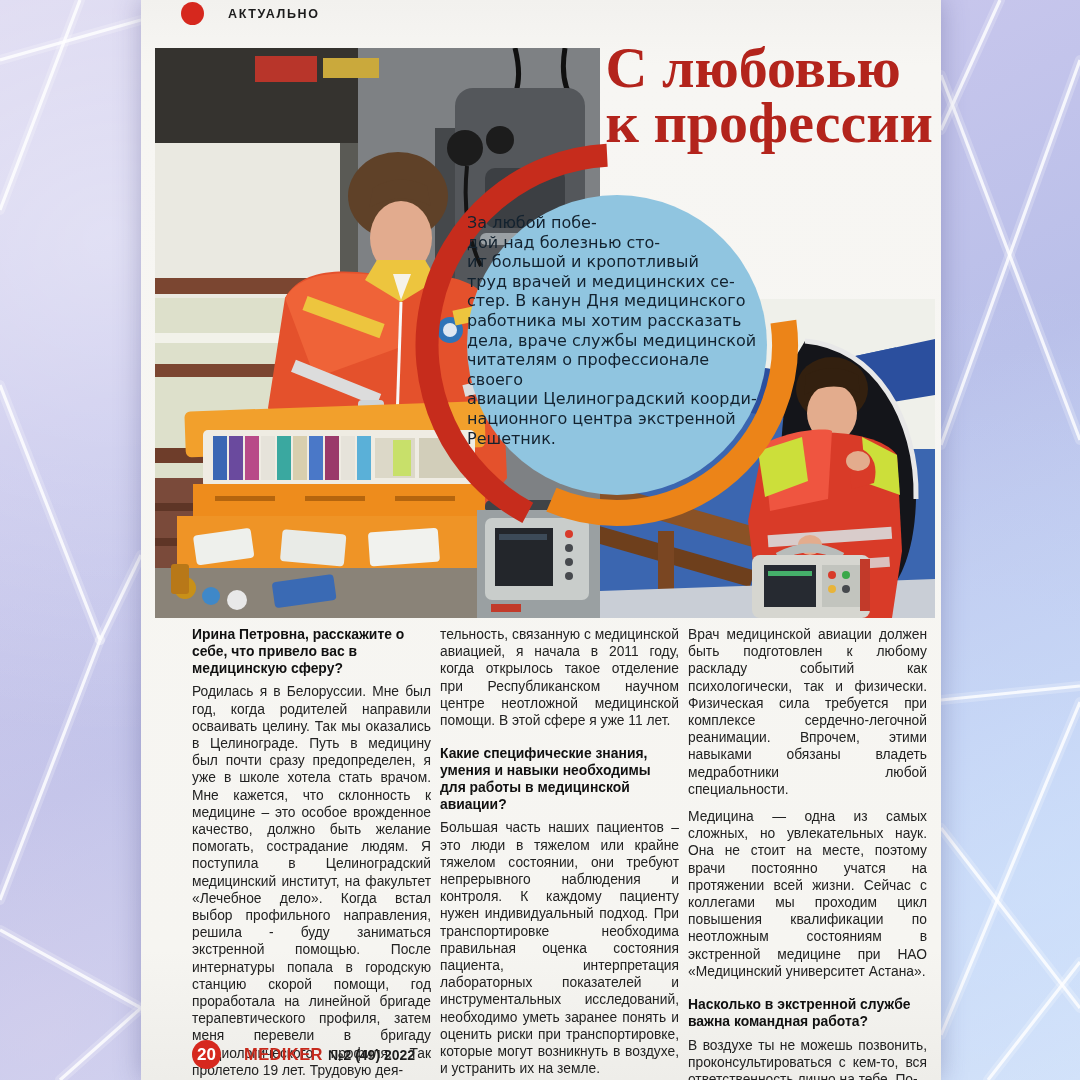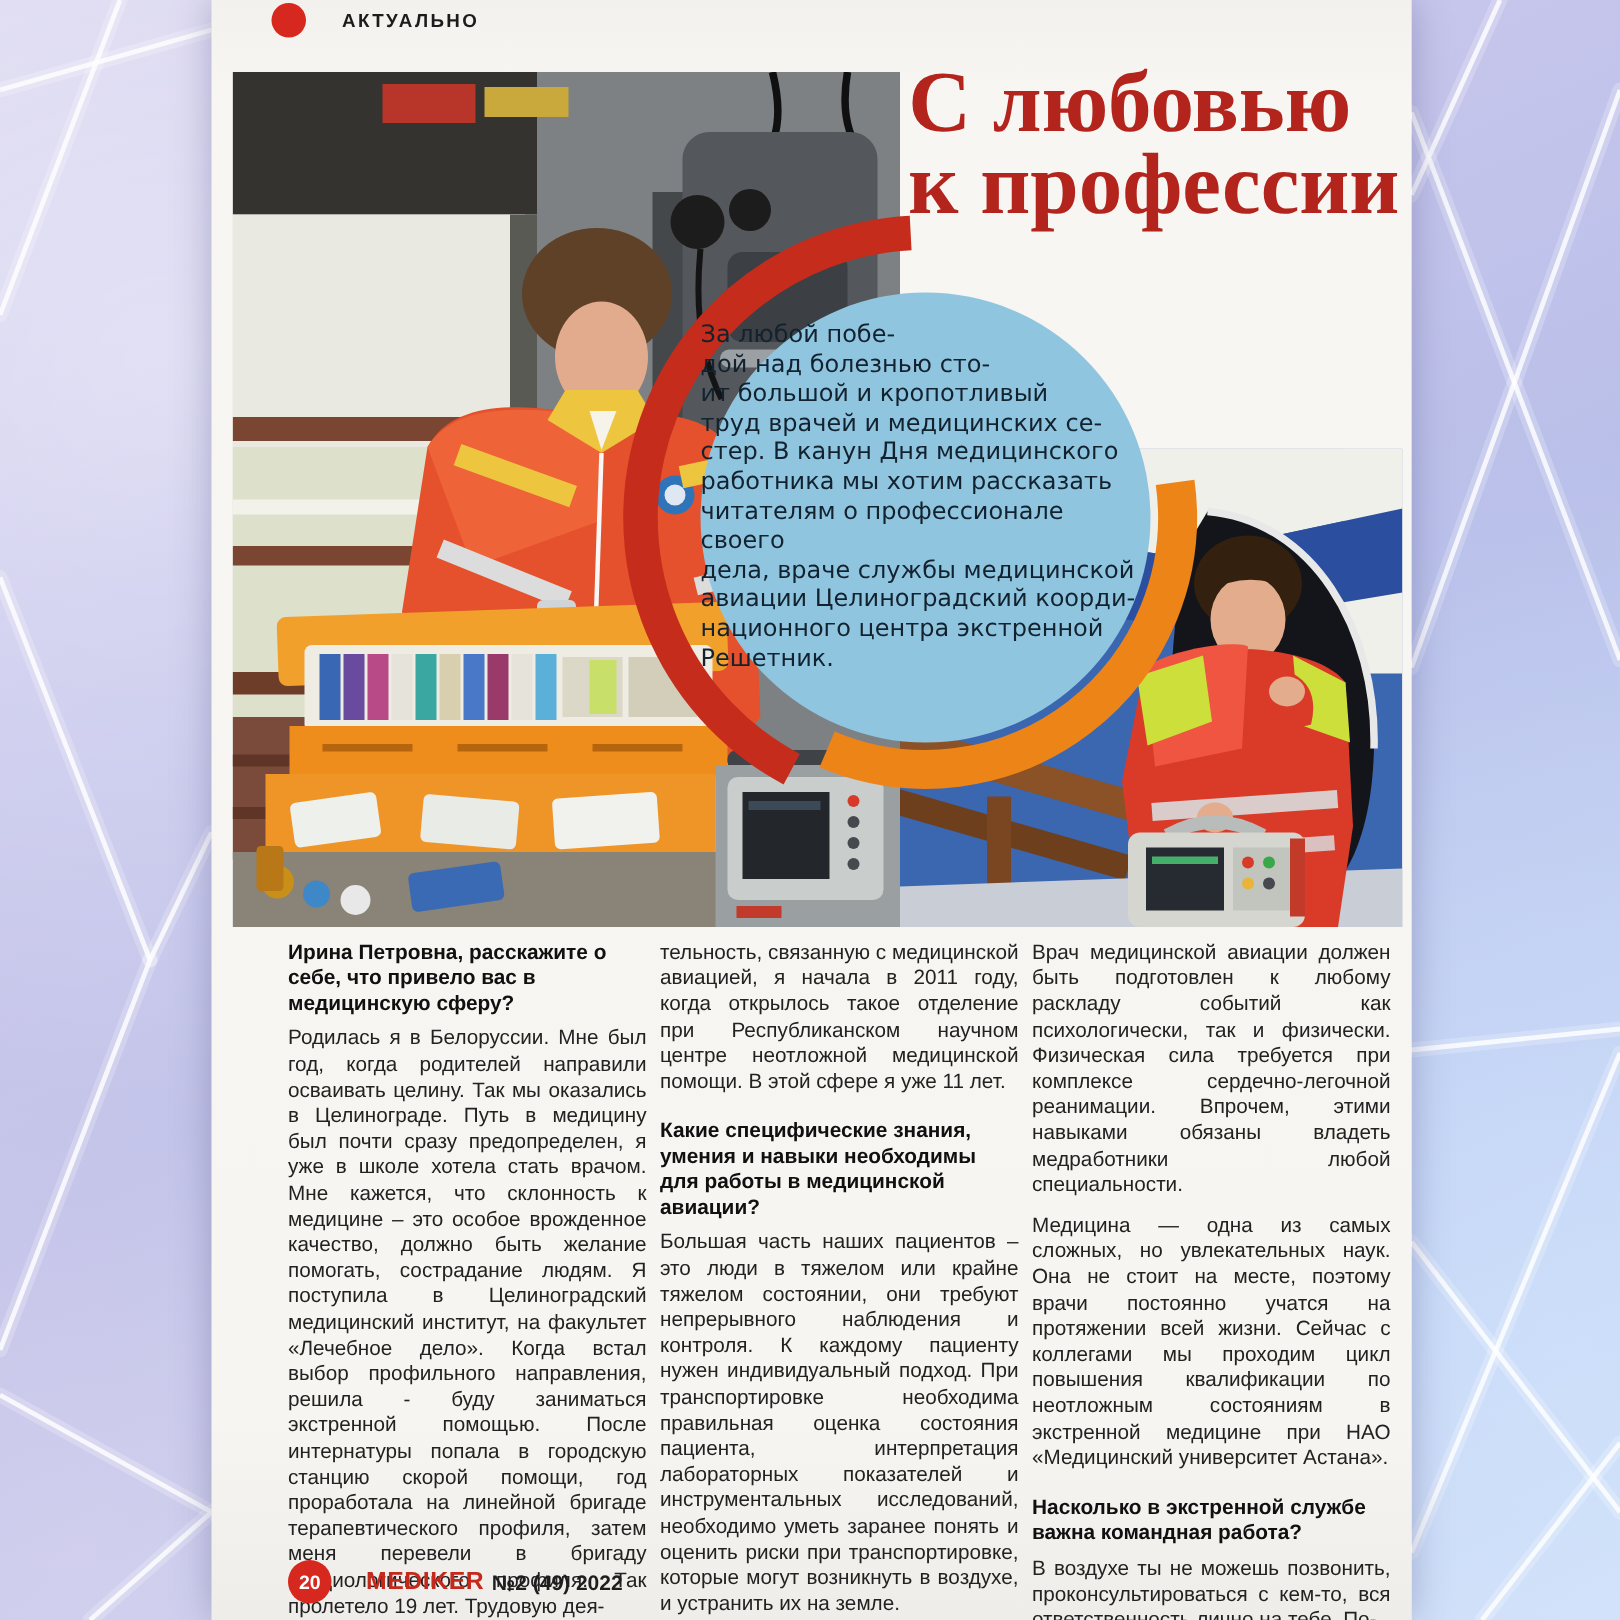--- a/index.html
+++ b/index.html
@@ -47,21 +47,21 @@
   .col{flex:1;min-width:0;}
   .col p{margin:0;}
   .col p.q{font-weight:bold;font-size:13.9px;line-height:16.8px;color:#101010;margin:0 0 7px 0;text-align:left;}
   .col p.q + p.a{margin-top:0;}
   .col p.a{font-size:13.8px;line-height:17.2px;color:#222;text-align:justify;margin:0 0 10px 0;}
   .col p.a + p.q{margin-top:16px;}
   
   .footer{position:absolute;left:51px;top:1040px;display:flex;align-items:center;}
   .footer .pageno{
     width:29px;height:29px;border-radius:50%;background:#d6281e;color:#fff;
-    font-weight:bold;font-size:13px;display:flex;align-items:center;justify-content:center;
+    font-weight:bold;font-size:17px;display:flex;align-items:center;justify-content:center;
   }
   .footer .mag{margin-left:23px;color:#c6291c;font-weight:bold;font-size:16.5px;letter-spacing:.4px;}
   .footer .issue{margin-left:5px;color:#1e1e1e;font-weight:600;font-size:14px;}
 </style>
 </head>
 <body>
 
 <div class="stage">
 
   <svg class="bg-mesh" width="1080" height="1080" viewBox="0 0 1080 1080">
@@ -281,22 +281,22 @@
       <circle cx="237" cy="225" r="150" fill="#90c5e0"></circle>
     </svg>
 
     <div class="lead">
       <div>За любой побе-</div>
       <div>дой над болезнью сто-</div>
       <div>ит большой и кропотливый</div>
       <div>труд врачей и медицинских се-</div>
       <div>стер. В канун Дня медицинского</div>
       <div>работника мы хотим рассказать</div>
+      <div>дела, враче службы медицинской</div>
       <div>читателям о профессионале своего</div>
-      <div>дела, враче службы медицинской</div>
       <div>авиации Целиноградский коорди-</div>
       <div>национного центра экстренной</div>
       <div>Решетник.</div>
     </div>
 
     <div class="columns">
       <div class="col">
         <p class="q">Ирина Петровна, расскажите о себе, что привело вас в медицинскую сферу?</p>
         <p class="a">Родилась я в Белоруссии. Мне был год, когда родителей направили осваивать целину. Так мы оказались в Целинограде. Путь в медицину был почти сразу предопределен, я уже в школе хотела стать врачом. Мне кажется, что склонность к медицине – это особое врожденное качество, должно быть желание помогать, сострадание людям. Я поступила в Целиноградский медицинский институт, на факультет «Лечебное дело». Когда встал выбор профильного направления, решила - буду заниматься экстренной помощью. После интернатуры попала в городскую станцию скорой помощи, год проработала на линейной бригаде терапевтического профиля, затем меня перевели в бригаду кардиологического профиля. Так пролетело 19 лет. Трудовую дея-</p>
       </div>

